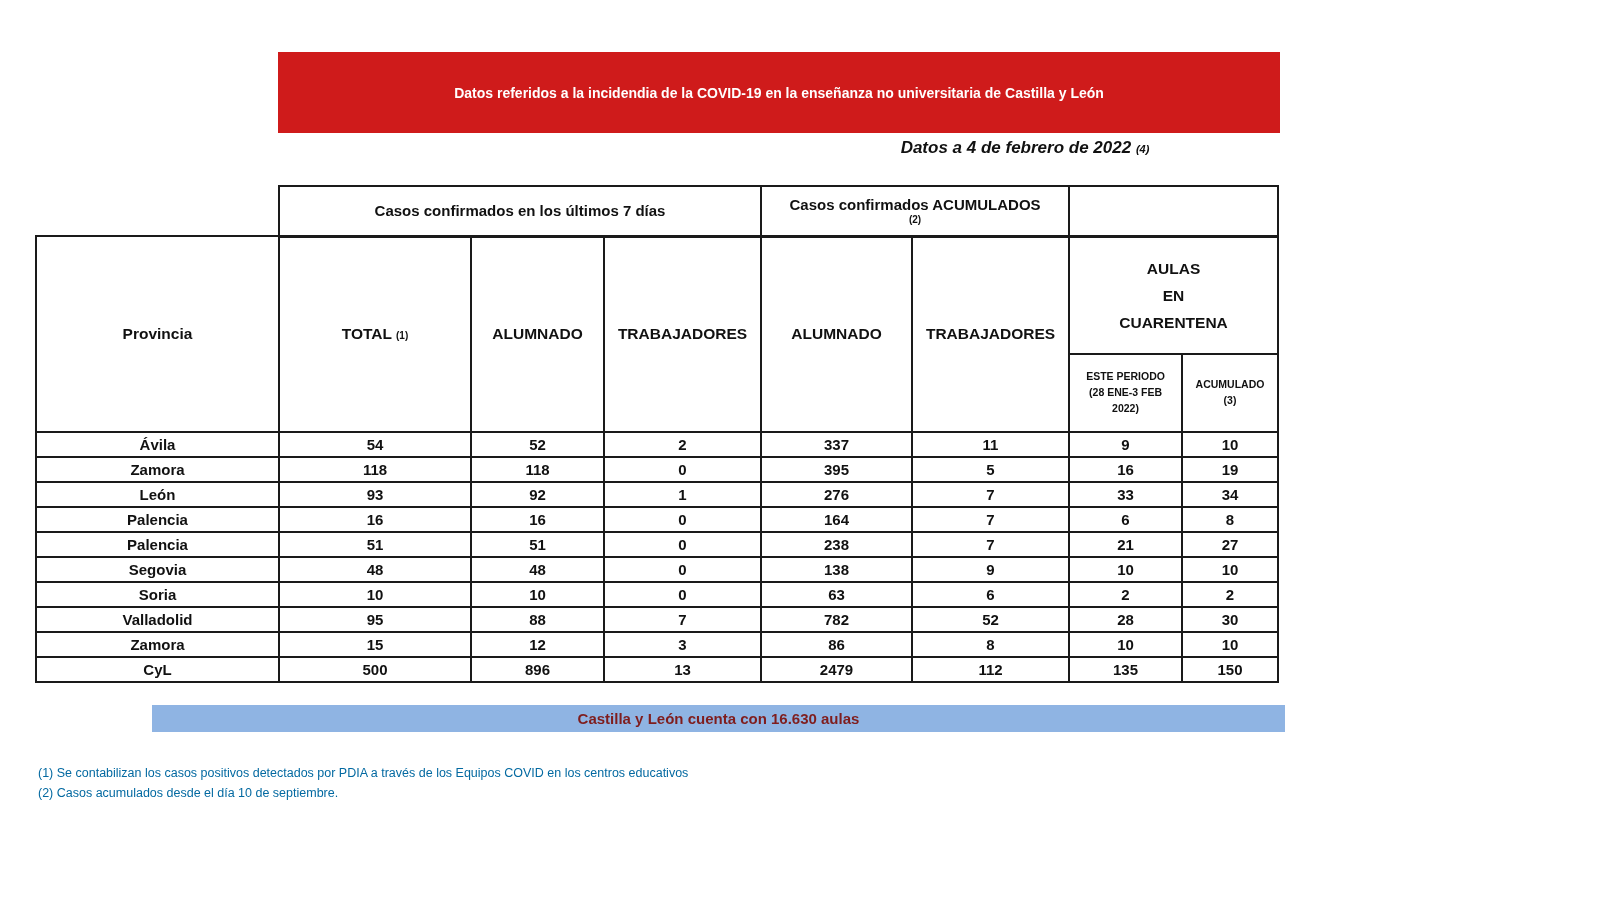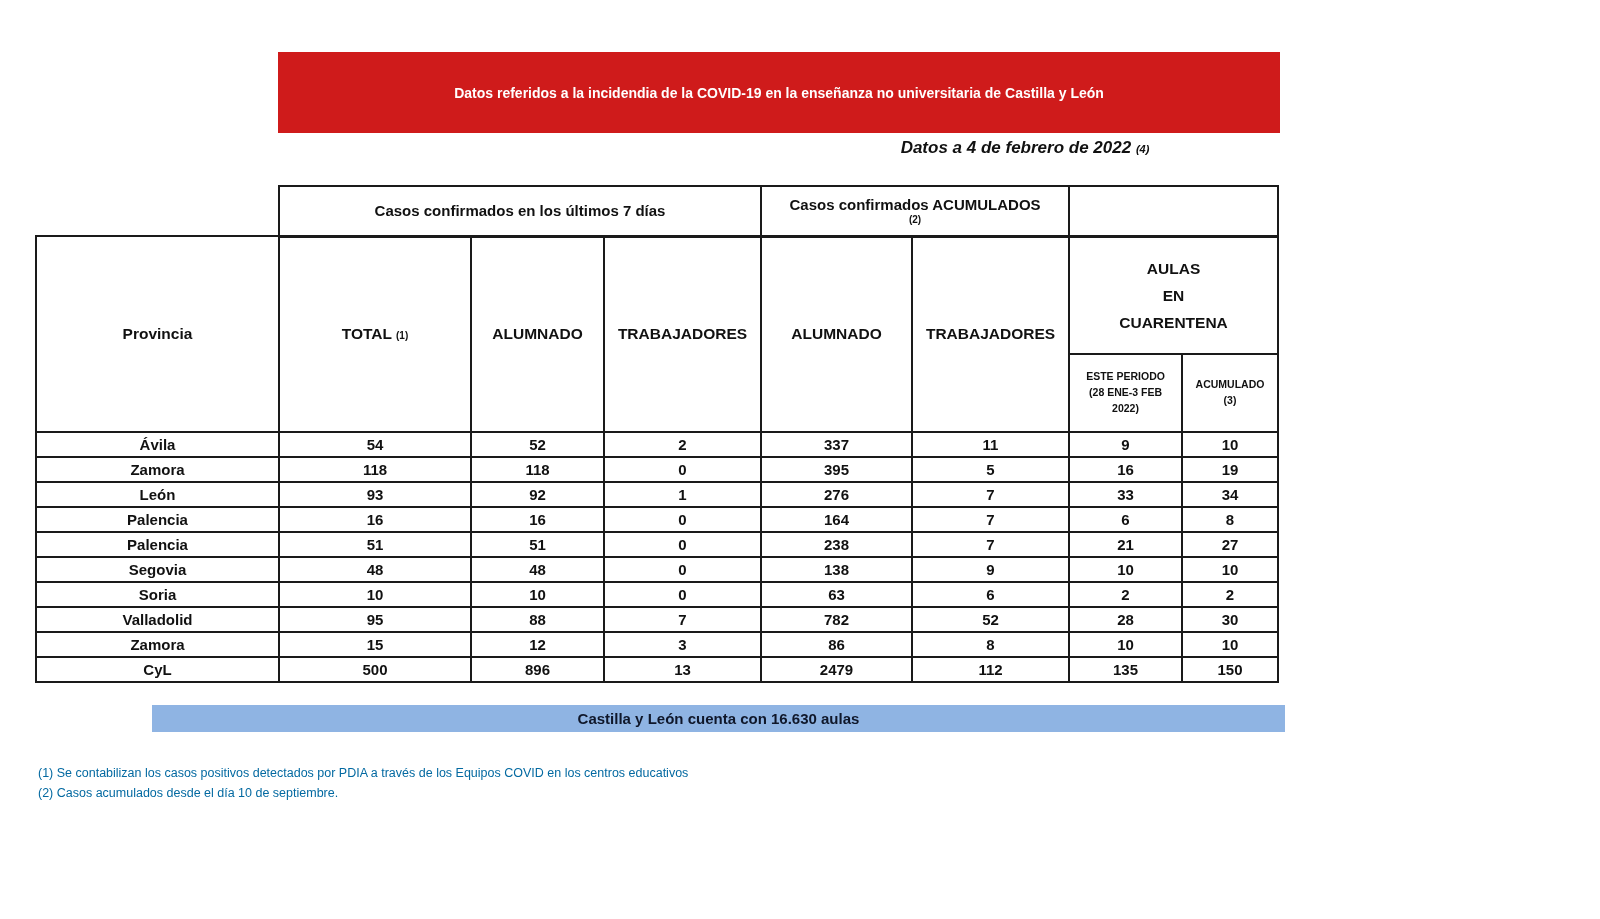--- a/index.html
+++ b/index.html
@@ -64,21 +64,21 @@
   .data-row td { height: 25px; font-size: 15px; font-weight: 700; }
   .small-note { font-size: 10px; font-weight: 700; }
 
   
   .blue-banner {
     position: absolute;
     left: 152px; top: 705px;
     width: 1133px; height: 27px;
     background: #8FB4E3;
     display: flex; align-items: center; justify-content: center;
-    color: #0f172a;
+    color: #7f1d1d;
     font-size: 15px; font-weight: 700;
   }
 
   
   .footnotes {
     position: absolute;
     left: 38px; top: 763px;
     width: 900px;
     font-size: 12.5px;
     color: #0369a1;

